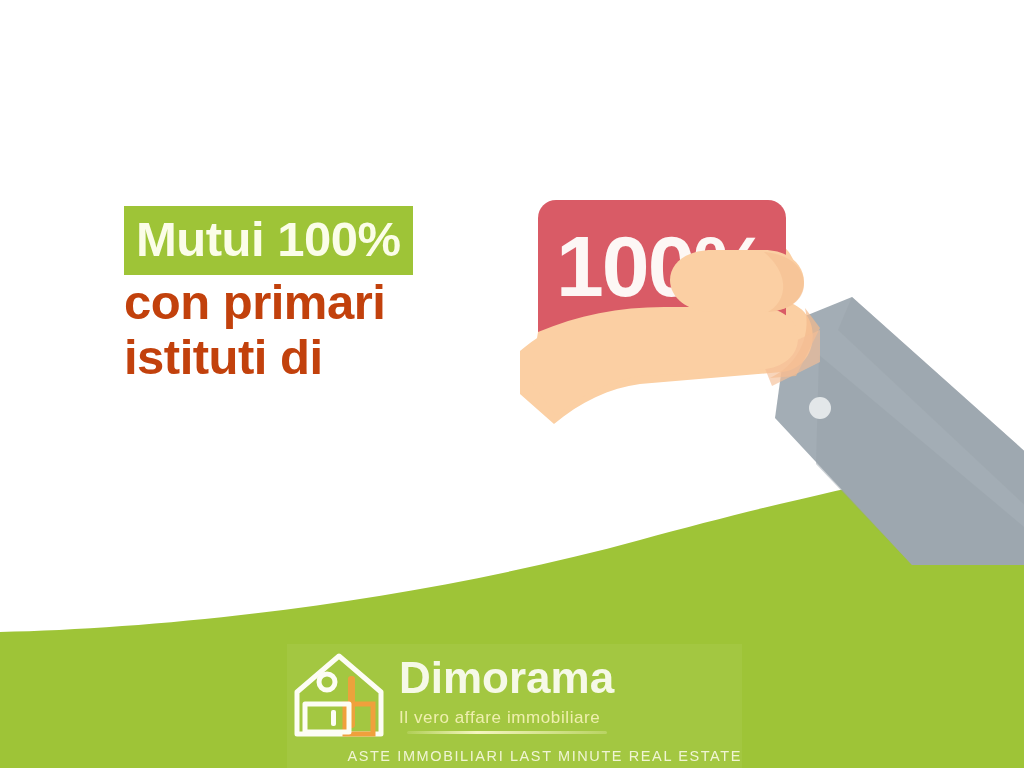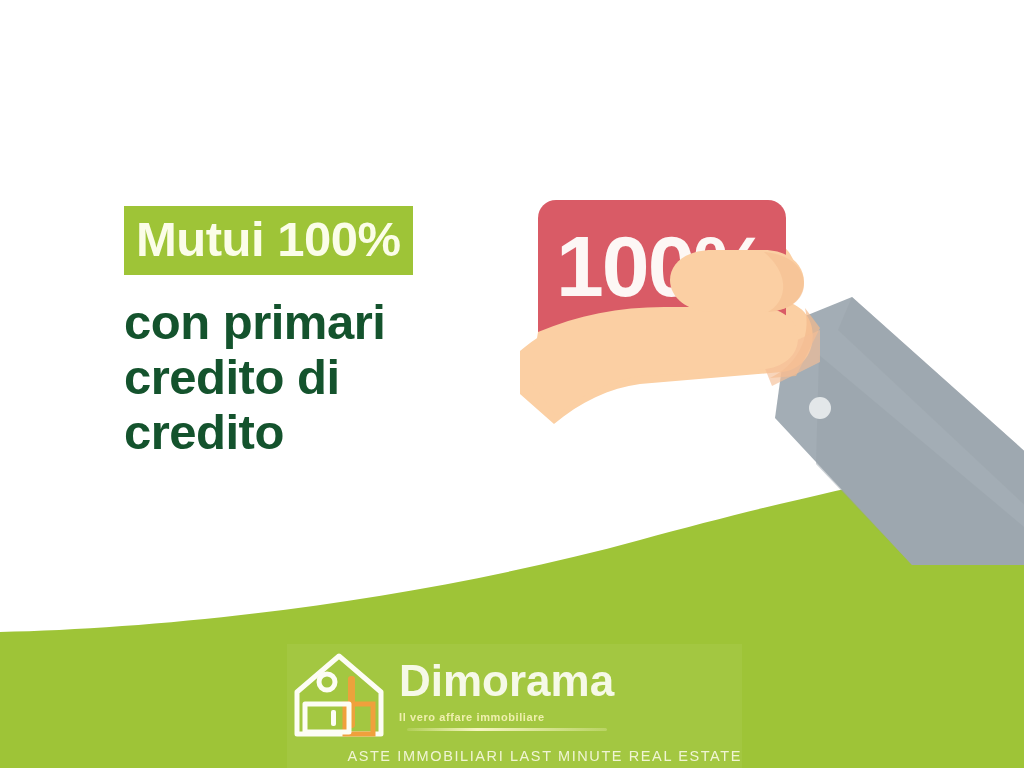--- a/index.html
+++ b/index.html
@@ -42,22 +42,22 @@
     background: #9ec437;
     color: #fbfde8;
     font-size: 49px;
     font-weight: bold;
     line-height: 1.0;
     letter-spacing: -0.5px;
     padding: 9px 12px 11px 12px;
     white-space: nowrap;
   }
   .headline-rest {
-    margin-top: 20px;
-    color: #14532d;
+    margin-top: 0;
+    color: #c2410c;
     font-size: 49px;
     font-weight: bold;
     line-height: 1.12;
     letter-spacing: -0.5px;
   }
   .headline-rest .hl-line { display: block; }
 
   
   .illustration {
     position: absolute;
@@ -108,22 +108,22 @@
   .logo-name {
     font-size: 44px;
     font-weight: bold;
     color: #fdfdf4;
     letter-spacing: 0px;
     line-height: 1;
     opacity: 0.93;
   }
   .logo-tagline {
     margin-top: 9px;
-    font-size: 11px;
-    font-weight: bold;
+    font-size: 17px;
+    font-weight: normal;
     color: #f6f3b8;
     letter-spacing: 0.6px;
     line-height: 1;
     opacity: 0.92;
   }
   .logo-underline {
     margin-top: 5px;
     margin-left: 8px;
     width: 200px;
     height: 3px;
@@ -152,22 +152,21 @@
     <svg width="1024" height="768" viewBox="0 0 1024 768" xmlns="http://www.w3.org/2000/svg">
       <rect x="0" y="0" width="1024" height="768" fill="#ffffff"></rect>
       <path d="M0,632 C180,628 420,600 640,540 C800,496 930,470 1024,452 L1024,768 L0,768 Z" fill="#9ec437"></path>
     </svg>
   </div>
 
   <div class="headline">
     <div class="headline-badge">Mutui 100%</div>
     <div class="headline-rest">
       <span class="hl-line">con primari</span>
-      <span class="hl-line">credito di</span>
-      <span class="hl-line">credito</span>
+      <span class="hl-line">istituti di</span>
     </div>
   </div>
 
   <div class="illustration">
     <svg width="510" height="385" viewBox="0 0 510 385" xmlns="http://www.w3.org/2000/svg">
       <defs>
         <clipPath id="clipCard">
           <rect x="18" y="20" width="248" height="152" rx="18" ry="18"></rect>
         </clipPath>
       </defs>

